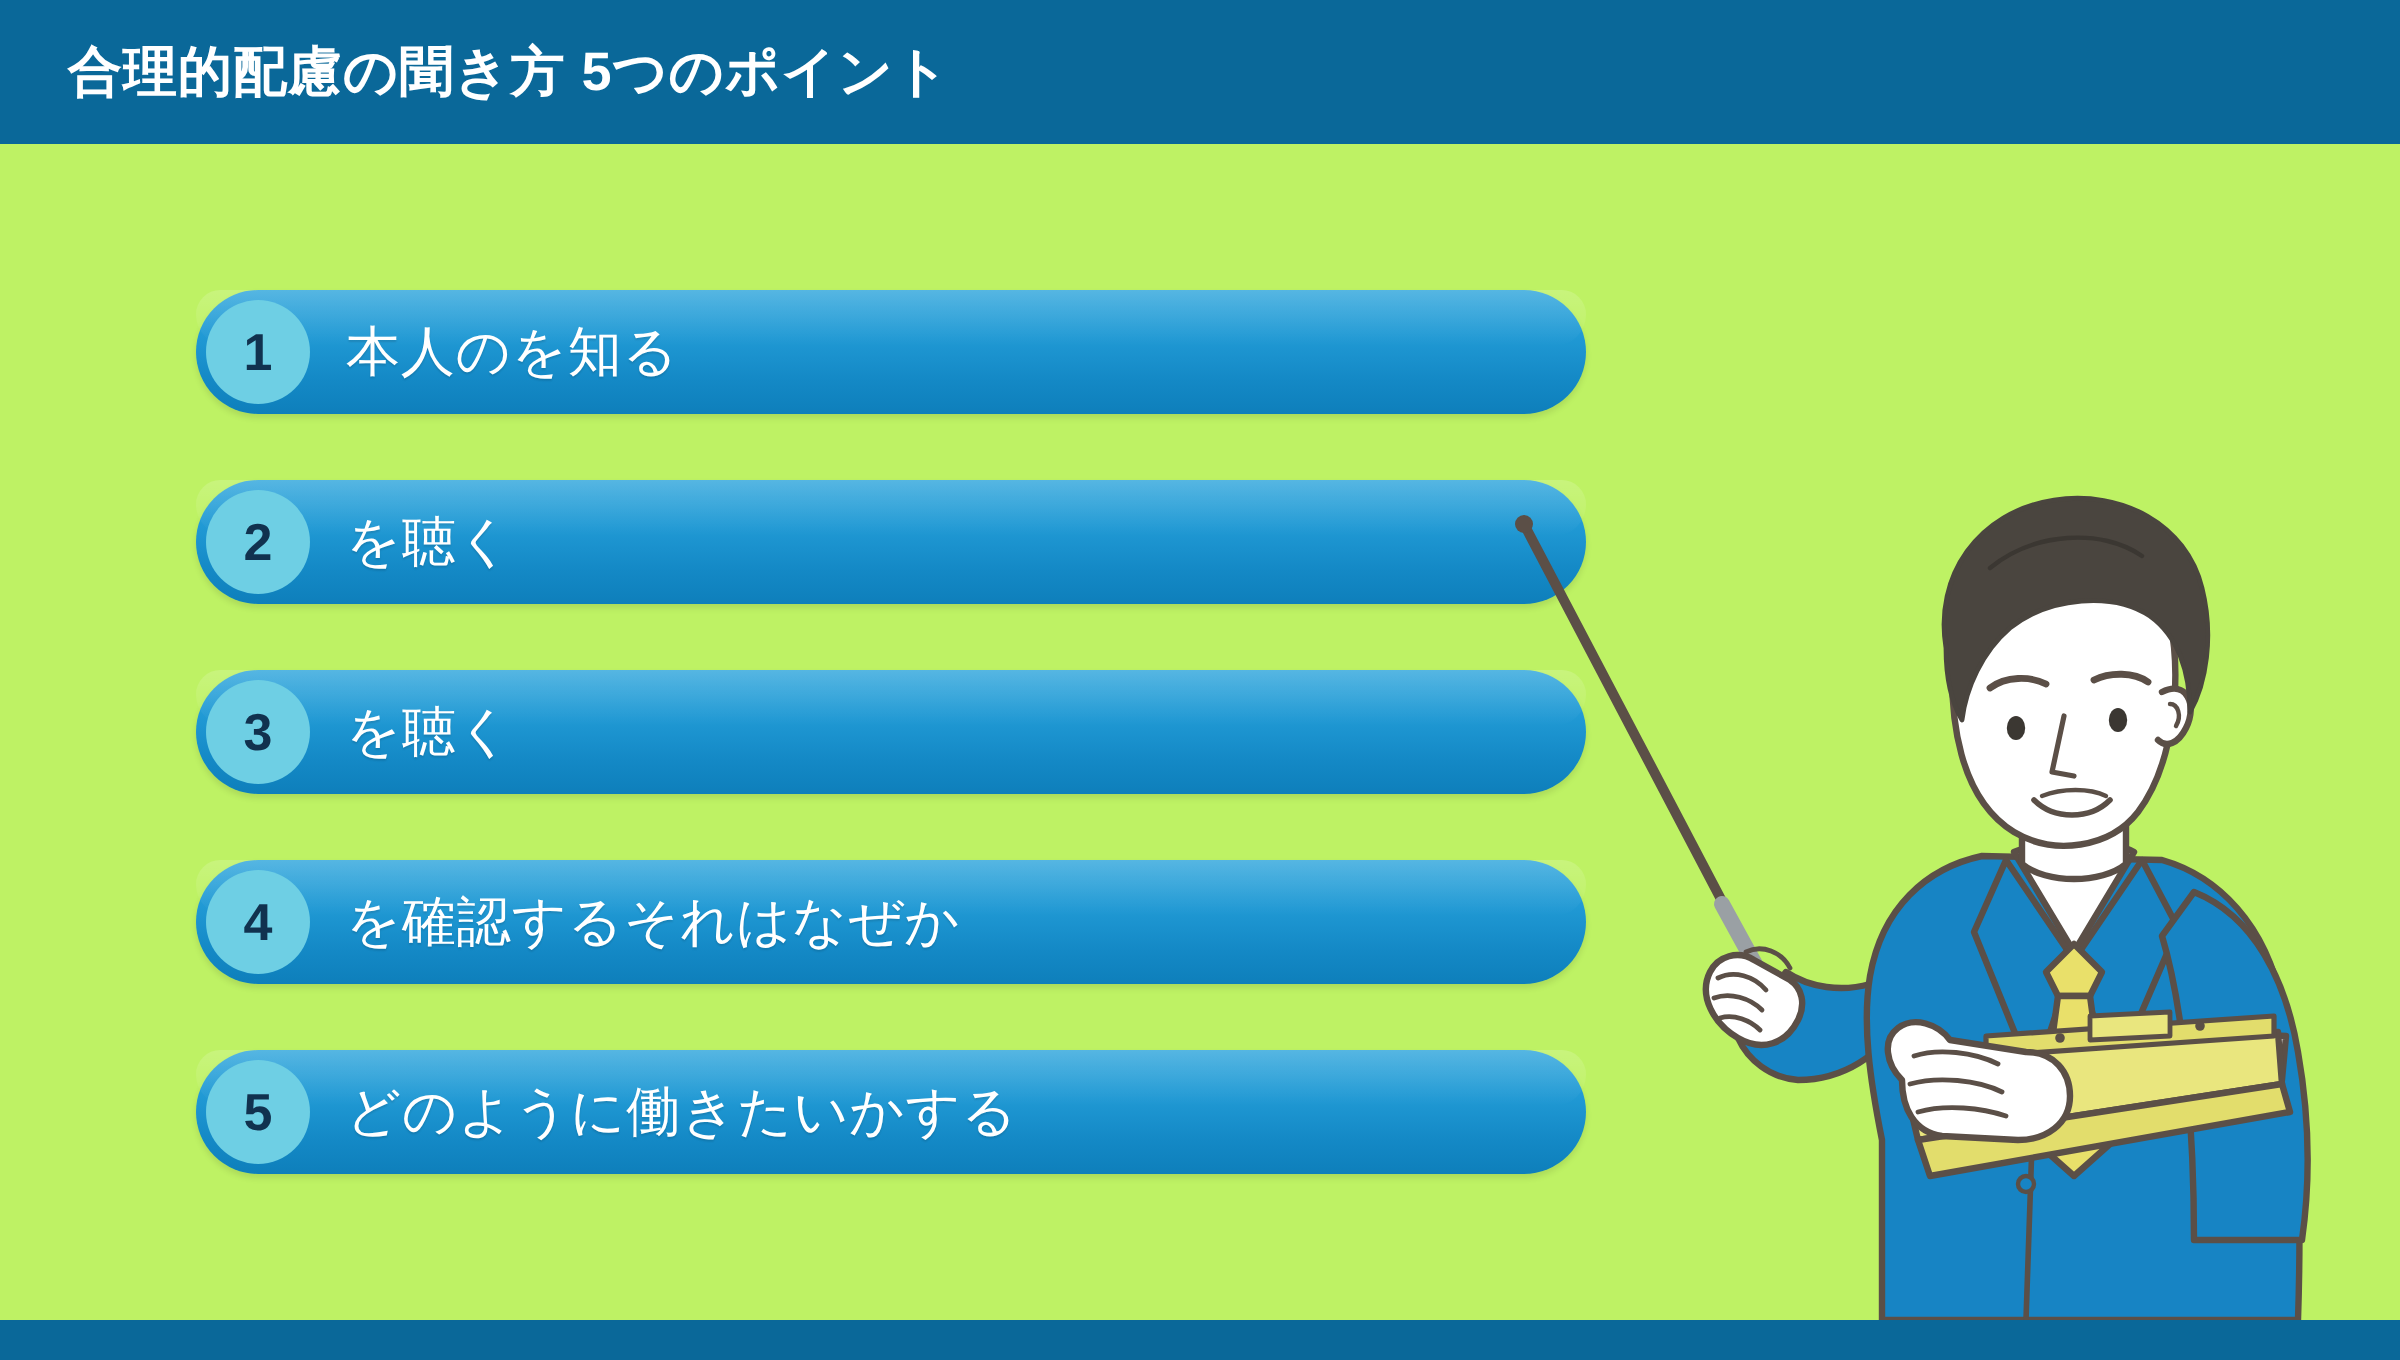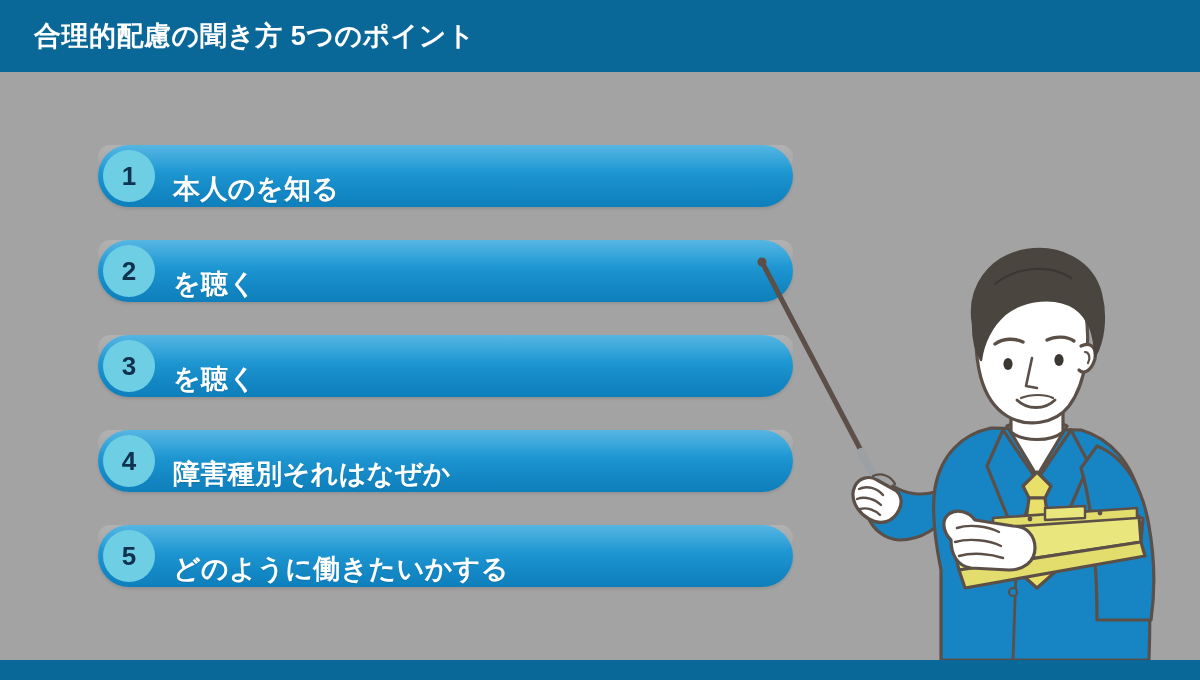--- a/index.html
+++ b/index.html
@@ -7,21 +7,21 @@
     padding: 0;
     background: #ffffff;
   }
   body {
     font-family: "Liberation Sans", "DejaVu Sans", sans-serif;
   }
   #stage {
     position: relative;
     width: 1200px;
     height: 680px;
-    background: #a3a3a3;
+    background: #bef264;
     overflow: hidden;
   }
 
   
   #header-bar {
     position: absolute;
     left: 0;
     top: 0;
     width: 1200px;
     height: 72px;
@@ -99,23 +99,23 @@
     font-weight: bold;
     line-height: 1;
     font-family: "Liberation Sans", "DejaVu Sans", sans-serif;
   }
   .point-text {
     position: absolute;
     left: 75px;
     top: 0;
     height: 62px;
     display: flex;
-    align-items: flex-end;
+    align-items: center;
     font-size: 27px;
-    font-weight: bold;
+    font-weight: normal;
     letter-spacing: 0.4px;
     white-space: nowrap;
     z-index: 2;
     text-shadow: 0 1px 1px rgba(0,0,0,0.12);
   }
   .seg-white { color: #ffffff; }
   .seg-cream { color: #f7f0b6; }
 
   
   #illustration {
@@ -164,21 +164,21 @@
       <div class="point-text">
           <span class="seg-white">を聴く</span>
       </div>
     </div>
 
     <div class="point-row">
       <div class="badge">
         <span class="badge-num">4</span>
       </div>
       <div class="point-text">
-        <span class="seg-white">障害種別</span>
+        <span class="seg-white">を確認する</span>
           <span class="seg-white">それはなぜか</span>
       </div>
     </div>
 
     <div class="point-row">
       <div class="badge">
         <span class="badge-num">5</span>
       </div>
       <div class="point-text">
         <span class="seg-white">どのように働きたいか</span>

